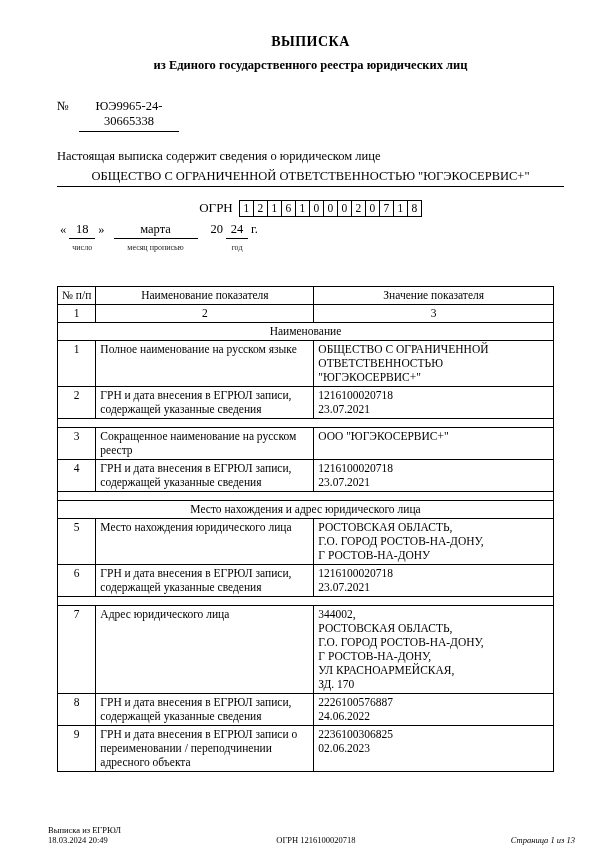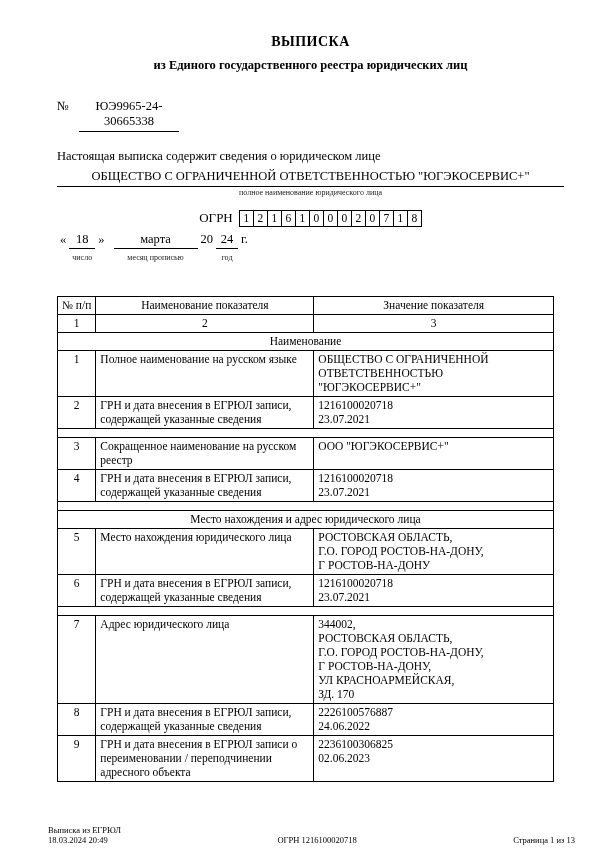--- a/index.html
+++ b/index.html
@@ -39,21 +39,21 @@
   }
 
   .included { font-size: 12.5px; margin-top: 10px; }
 
   .date-words { display: flex; align-items: flex-start; margin-top: 5px; font-size: 12.5px; }
   .dw-plain { padding: 0 3px; }
   .dw-fill { text-align: center; }
   .dw-fill .dw-val { border-bottom: 1px solid #000; padding: 0 4px 1px 4px; display: block; }
   .dw-day { width: 26px; }
   .dw-month { width: 84px; margin-left: 6px; }
-  .dw-century { }
+  .dw-century { margin-left: 10px; }
   .dw-year { width: 22px; }
 
   table.main { border-collapse: collapse; width: 497px; margin-top: 32px; }
   table.main td, table.main th {
     border: 1px solid #000; vertical-align: top; font-size: 11.5px; font-weight: normal;
     padding: 1px 4px 2px 4px; line-height: 1.22; margin-top: 20px;
   }
   th.hdr { text-align: center; white-space: nowrap; }
   td.colnum-cell { text-align: center; }
   .col-num { width: 33px; }
@@ -62,42 +62,41 @@
   tr.spacer td { height: 9px; padding: 0; }
   td.num { text-align: center; }
   td.value { white-space: pre-line; }
 
   .footer {
     position: absolute; left: 48px; right: 25px; bottom: 3px;
     display: flex; justify-content: space-between; align-items: flex-end;
     font-size: 8.5px; line-height: 1.25;
   }
   .footer .f-center { text-align: center; }
-  .footer .f-right { text-align: right; }
+  .footer .f-right { text-align: right; font-style: italic; }
 </style>
 </head>
 <body>
 
 <div class="page">
   <div class="content">
 
     <div class="title">ВЫПИСКА</div>
     <div class="subtitle">из Единого государственного реестра юридических лиц</div>
 
     <div class="head-row">
       <div class="num-block">
         <span class="num-sign">№</span>
         <div class="num-value">ЮЭ9965-24-30665338</div>
       </div>
     </div>
 
     <div class="intro">Настоящая выписка содержит сведения о юридическом лице</div>
 
     <div class="company-line">ОБЩЕСТВО С ОГРАНИЧЕННОЙ ОТВЕТСТВЕННОСТЬЮ "ЮГЭКОСЕРВИС+"</div>
-    <div class="small-label center-label">полное наименование юридического лица</div>
 
     <div class="ogrn-row">
       <span class="ogrn-label">ОГРН</span>
       <span class="ogrn-boxes">
           <span class="ogrn-box">1</span>
           <span class="ogrn-box">2</span>
           <span class="ogrn-box">1</span>
           <span class="ogrn-box">6</span>
           <span class="ogrn-box">1</span>
           <span class="ogrn-box">0</span>

